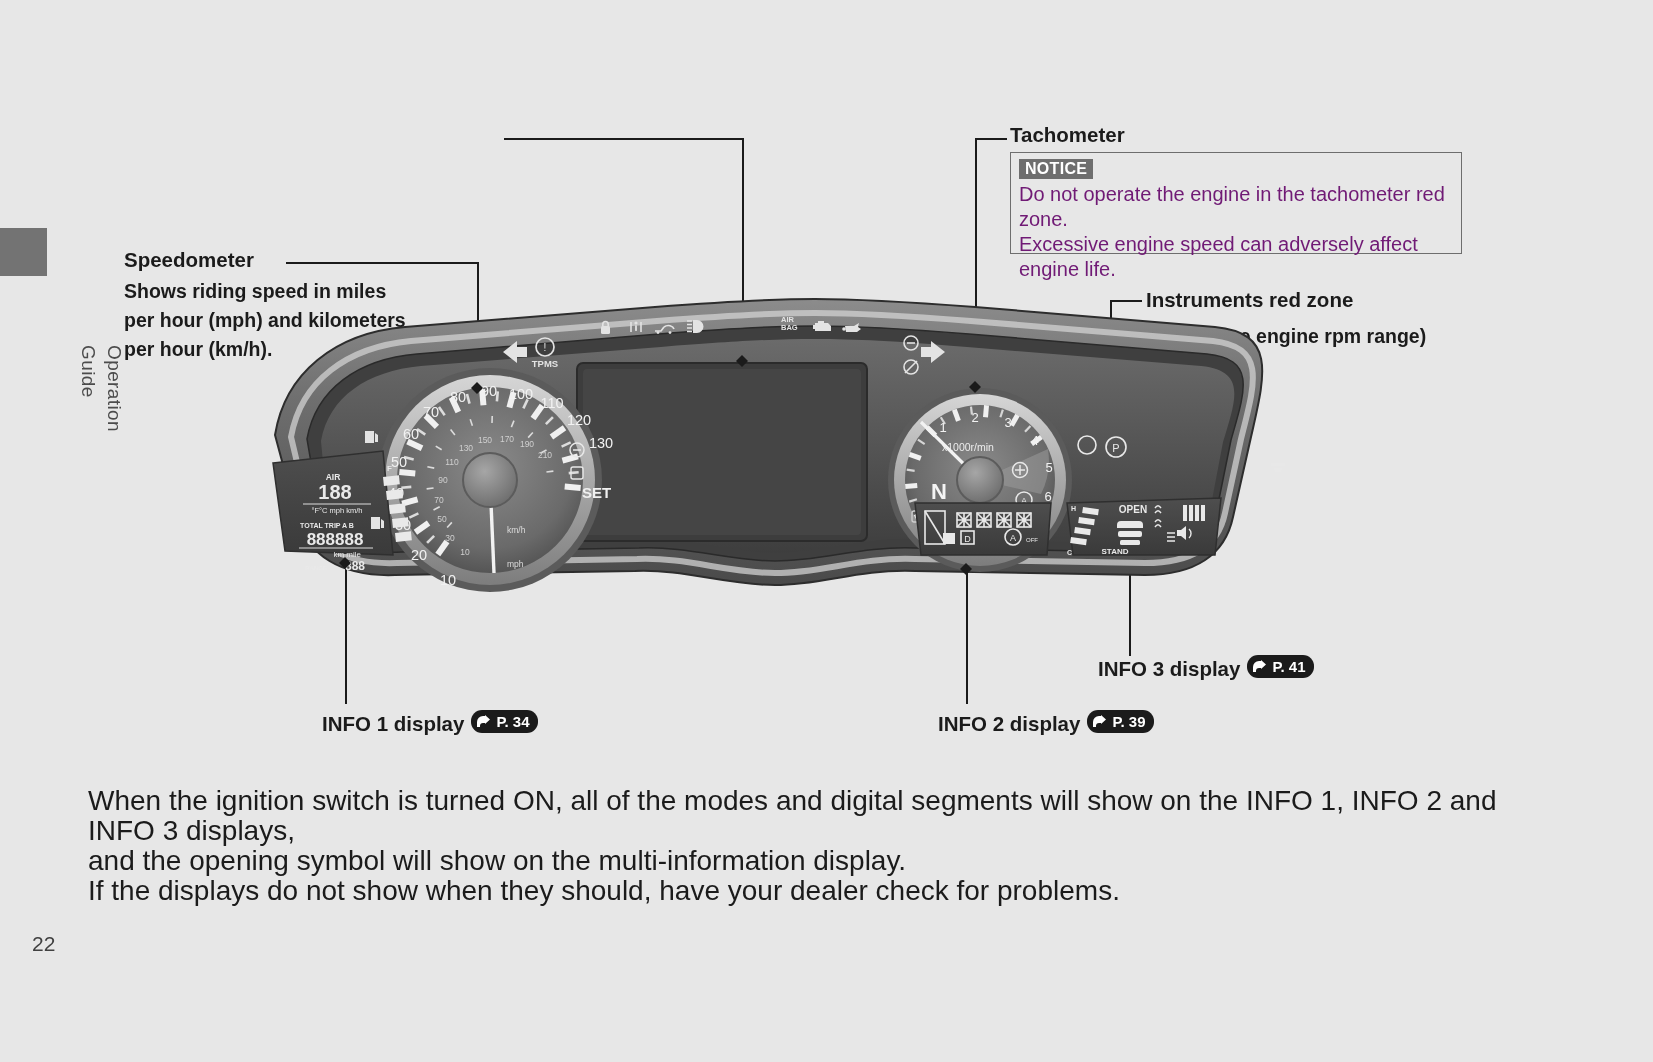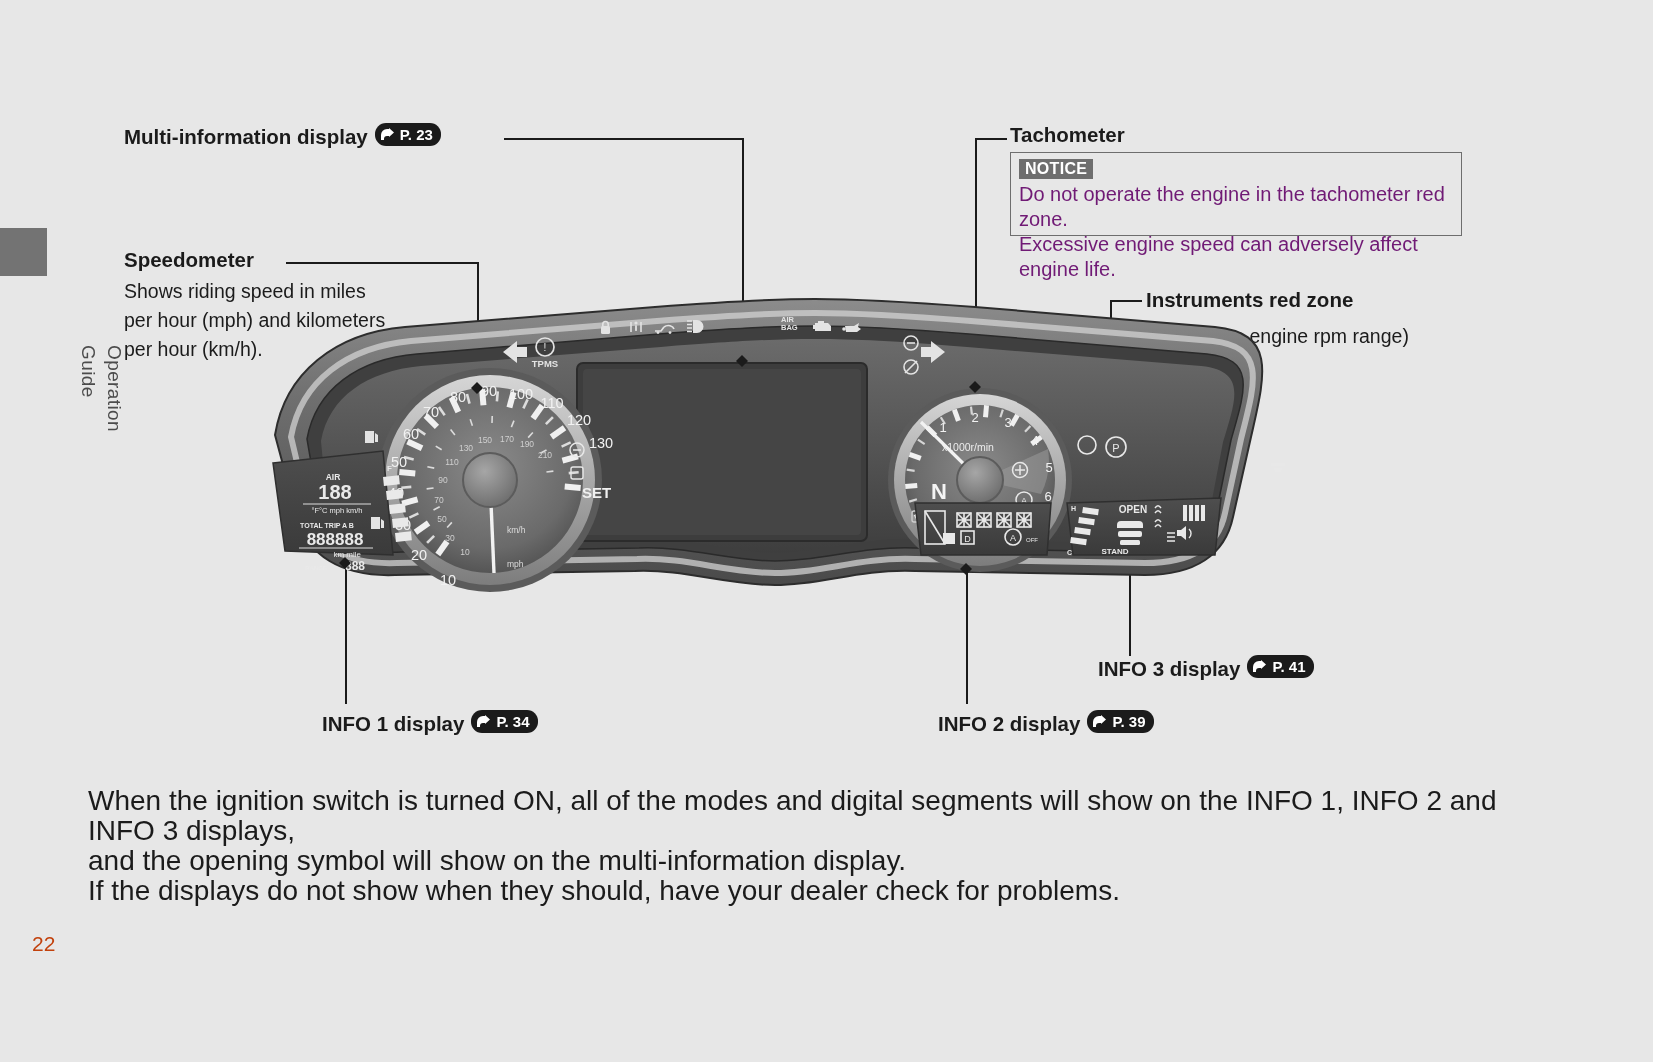--- a/index.html
+++ b/index.html
@@ -29,82 +29,72 @@
 
   
   #title{
     position:absolute;left:70px;top:20px;
     font-size:56px;font-weight:bold;letter-spacing:-1px;
     color:#1b1b1b;
   }
 
   
   .lbl{position:absolute;font-size:20.5px;font-weight:bold;color:#1b1b1b;white-space:nowrap;}
-  .sub{position:absolute;font-size:19.5px;font-weight:400;color:#1b1b1b;line-height:29px;}
+  .sub{position:absolute;font-size:19.5px;font-weight:700;color:#1b1b1b;line-height:29px;}
   .pref{
     display:inline-flex;align-items:center;gap:3px;
     background:#1b1b1b;color:#fff;border-radius:11px;
     padding:1px 8px 1px 5px;height:21px;
     font-size:15px;font-weight:bold;vertical-align:2px;margin-left:7px;
   }
   .pref .arw{
     display:inline-block;width:17px;height:14px;position:relative;
   }
   .pref .arw svg{display:block}
 
   
   .ln{position:absolute;background:#1b1b1b;}
   .lnh{height:1.6px;}
   .lnv{width:1.6px;}
 
   
   #notice{
-    position:absolute;left:1010px;top:152px;width:452px;height:84px;
+    position:absolute;left:1010px;top:152px;width:452px;height:102px;
     border:1.5px solid #6e6e6e;background:#e7e7e7;box-sizing:border-box;
     padding:6px 8px;
   }
   #notice-tag{
     display:inline-block;background:#6e6e6e;color:#fff;
     font-size:16px;font-weight:bold;letter-spacing:.3px;
     padding:1px 6px;margin-bottom:3px;
   }
   .notice-line{font-size:20px;line-height:25px;color:#701a75;}
 
   
   #display-check{position:absolute;left:88px;top:786px;width:1460px;}
   #display-check h3{margin:0 0 7px 0;font-size:21px;font-weight:bold;}
   #display-check p{margin:0;font-size:28px;line-height:30px;font-weight:400;}
 
-  #pageno{position:absolute;left:32px;top:932px;font-size:21px;color:#c2410c;}
+  #pageno{position:absolute;left:32px;top:932px;font-size:21px;color:#404040;}
 
   
   #cluster{position:absolute;left:215px;top:255px;width:1070px;height:400px;}
   #cluster svg{display:block}
 
   .lcdtxt{fill:#e9e9e9;font-family:"Liberation Sans",sans-serif;}
 </style>
 </head>
 <body>
 
 <div class="page">
 
   <div id="side-tab"></div>
   <div id="side-label">Operation Guide</div>
 
 
-  <div class="lbl" style="left:124px;top:123px;">
-    <span>Multi-information display</span><span class="pref">
-        <span class="arw">
-          <svg width="17" height="14" viewBox="0 0 17 14">
-            <path d="M1 7a6 6 0 0 1 6-6h2v-1l5 4.5-5 4.5v-1H7a3 3 0 0 0-3 3v1H1z" fill="#fff"></path>
-          </svg>
-        </span>
-        <span>P. 23</span>
-      </span>
-  </div>
   <div class="ln lnh" style="left:504px;top:138px;width:238px;"></div>
   <div class="ln lnv" style="left:742px;top:138px;height:217px;"></div>
 
   <div class="lbl" style="left:124px;top:248px;">Speedometer</div>
   <div class="sub" style="left:124px;top:277px;width:330px;">
     <span>Shows riding speed in miles</span><br>
     <span>per hour (mph) and kilometers</span><br>
     <span>per hour (km/h).</span>
   </div>
   <div class="ln lnh" style="left:286px;top:262px;width:192px;"></div>

